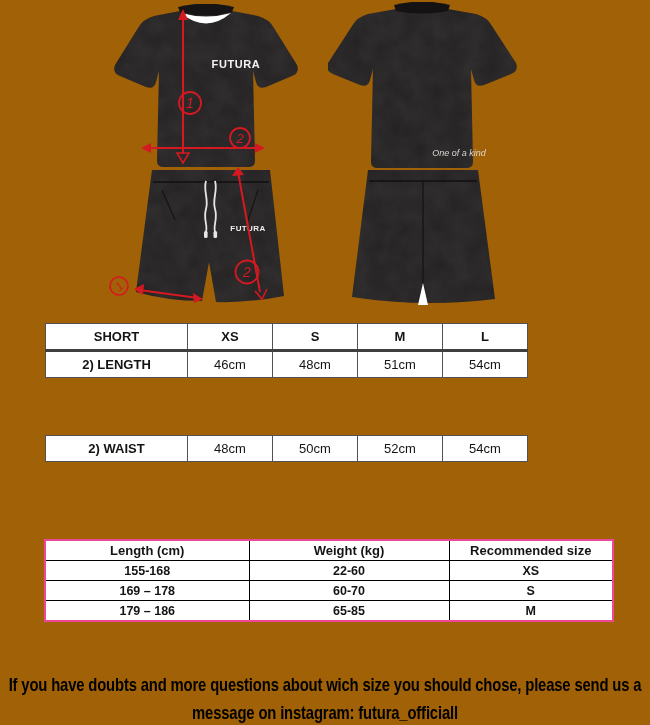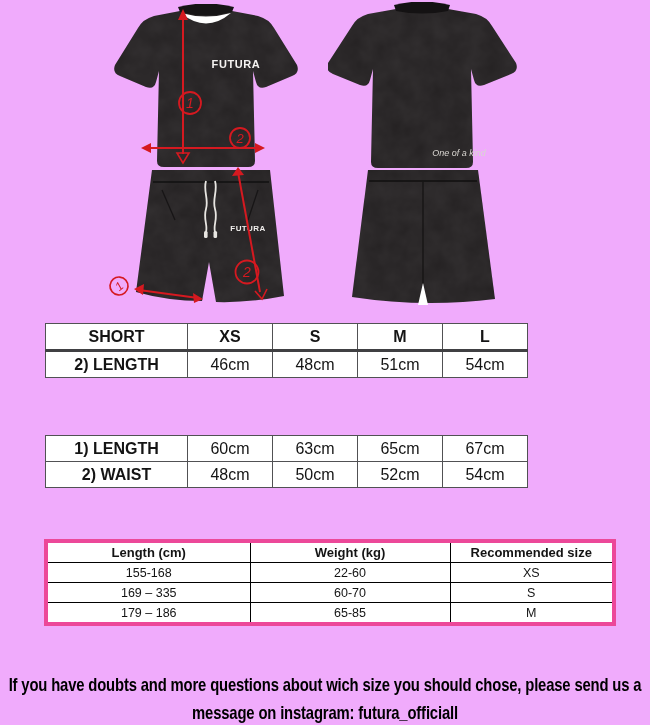--- a/index.html
+++ b/index.html
@@ -1,38 +1,38 @@
 <!DOCTYPE html>
 <html><head>
 <meta charset="utf-8">
 <style>
   html,body{margin:0;padding:0;background:#fff;}
-  .page{position:relative;width:650px;height:725px;background:#f0abfc;overflow:hidden;
+  .page{position:relative;width:650px;height:725px;background:#a16207;overflow:hidden;
         font-family:"Liberation Sans",sans-serif;}
   svg text{font-family:"Liberation Sans",sans-serif;}
   .img{position:absolute;}
   #front-img{left:108px;top:4px;width:200px;height:312px;}
   #back-img{left:328px;top:2px;width:200px;height:312px;}
 
   table{border-collapse:collapse;position:absolute;table-layout:fixed;background:#fff;}
   .tbl-sm{left:45px;width:482px;border:1px solid #515154;}
   .tbl-sm th,.tbl-sm td{border:1px solid #515154;height:25px;text-align:center;
-      font-size:16px;color:#141414;padding:0;}
+      font-size:13px;color:#141414;padding:0;}
   .tbl-sm th{font-weight:bold;}
   .tbl-sm td{font-weight:normal;}
   .tbl-sm tr.head th{border-bottom:3px solid #404043;}
   .red{color:#ed1c24;}
   #short-tbl{top:323px;}
   #shirt-tbl{top:435px;}
 
-  .tbl-rec{left:44px;top:539px;width:568px;border:4px solid #ec4899;}
+  .tbl-rec{left:44px;top:539px;width:568px;border:2px solid #ec4899;}
   .tbl-rec th,.tbl-rec td{border:1px solid #000;height:19px;text-align:center;
       font-size:12.5px;color:#141414;padding:0;}
   .tbl-rec th{font-weight:bold;font-size:13px;}
-  .tbl-rec td{font-weight:normal;}
+  .tbl-rec td{font-weight:bold;}
 
   .footer{position:absolute;top:671px;left:-92px;width:834px;
       transform:scaleX(0.78);font-weight:bold;font-size:19px;line-height:28px;
       letter-spacing:-0.2px;text-align:center;color:#000;}
 </style>
 </head>
 <body>
 
 <div class="page">
 
@@ -165,27 +165,20 @@
   <table id="shirt-tbl" class="tbl-sm">
     <colgroup>
         <col style="width:142px">
         <col style="width:85px">
         <col style="width:85px">
         <col style="width:85px">
         <col style="width:85px">
       </colgroup>
     <tbody>
     <tr>
-      <th>1) LENGTH</th>
-      <td>60cm</td>
-      <td>63cm</td>
-      <td>65cm</td>
-      <td>67cm</td>
-    </tr>
-    <tr>
       <th>2) WAIST</th>
       <td>48cm</td>
       <td>50cm</td>
       <td>52cm</td>
       <td>54cm</td>
     </tr>
   </tbody>
     </table>
 
   <table class="tbl-rec">
@@ -199,21 +192,21 @@
       <th>Length (cm)</th>
       <th>Weight (kg)</th>
       <th>Recommended size</th>
     </tr>
     <tr>
       <td>155-168</td>
       <td>22-60</td>
       <td>XS</td>
     </tr>
     <tr>
-      <td>169 – 335</td>
+      <td>169 – 178</td>
       <td>60-70</td>
       <td>S</td>
     </tr>
     <tr>
       <td>179 – 186</td>
       <td>65-85</td>
       <td>M</td>
     </tr>
   </tbody>
     </table>

